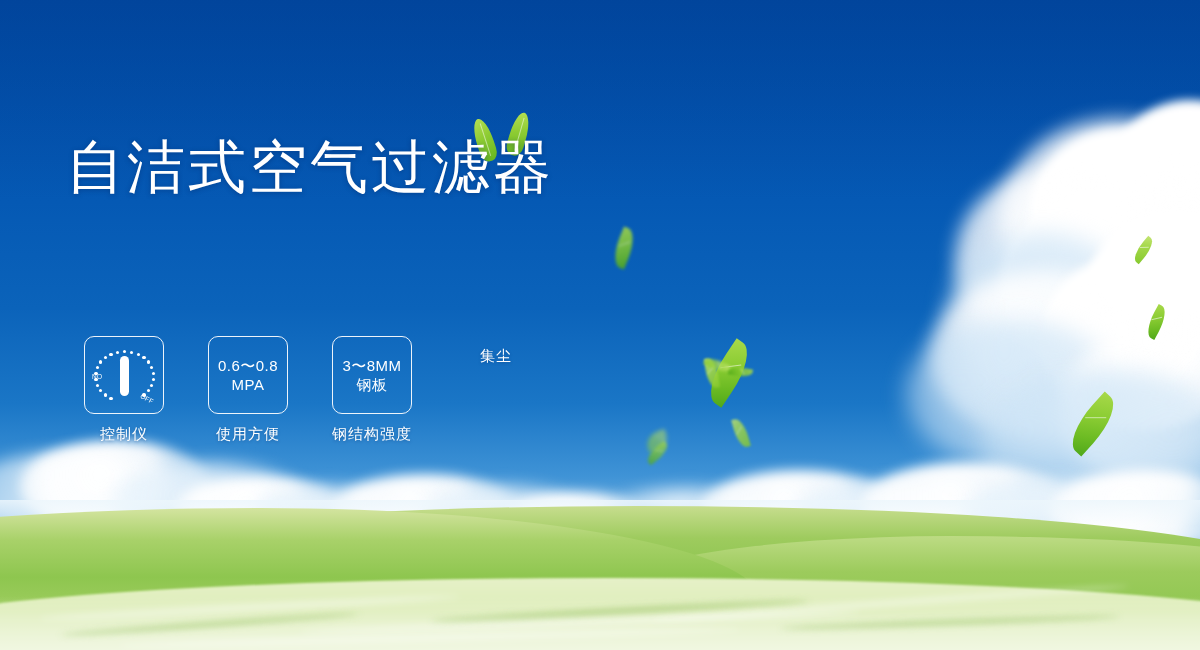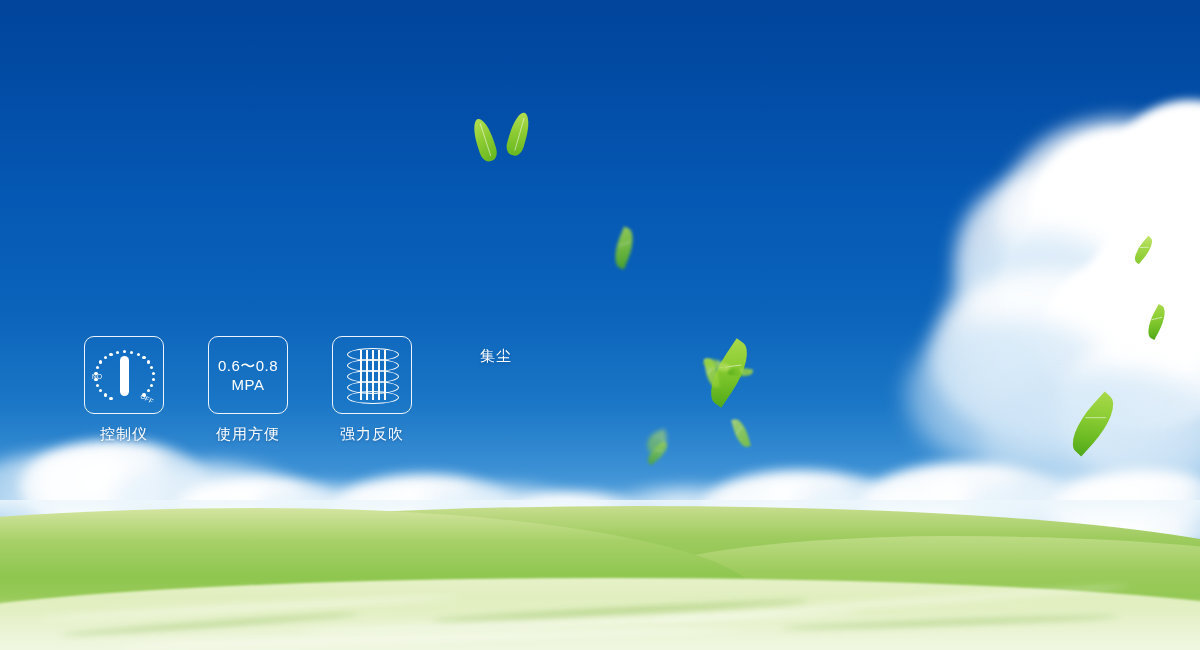--- a/index.html
+++ b/index.html
@@ -426,20 +426,21 @@
     <div class="leaf pale" style="left:735px; top:418px; width:12px; height:30px; transform:rotate(-16deg); filter:blur(1.3px); opacity:.8;"></div>
     <div class="leaf" style="left:652px; top:440px; width:11px; height:26px; transform:rotate(52deg); filter:blur(1.6px); opacity:.7;"></div>
     <div class="leaf pale" style="left:648px; top:430px; width:18px; height:22px; transform:rotate(70deg); filter:blur(2px); opacity:.55;"></div>
   </div>
 
   <div class="sprout">
     <div class="sleaf l"></div>
     <div class="sleaf r"></div>
   </div>
 
+  <div class="title">自洁式空气过滤器</div>
 
 
   <div class="features">
 
     <div class="feature">
       <div class="fbox">
         <div class="gauge">
           <div class="bar"></div>
           <div class="dot" style="left:30.0px; top:4.0px;"></div>
           <div class="dot" style="left:23.0px; top:4.6px;"></div>
@@ -471,37 +472,27 @@
     </div>
 
     <div class="feature">
       <div class="fbox">
         <div class="txt">0.6〜0.8</div>
         <div class="txt">MPA</div>
       </div>
       <div class="fcap">使用方便</div>
     </div>
 
+
     <div class="feature">
       <div class="fbox">
-        <div class="coil">
-          <div class="ring" style="top:2px;"></div>
-          <div class="ring" style="top:13px;"></div>
-          <div class="ring" style="top:24px;"></div>
-          <div class="ring" style="top:35px;"></div>
-          <div class="ring" style="top:45px;"></div>
-          <div class="stem" style="left:13px;"></div>
-          <div class="stem" style="left:19px;"></div>
-          <div class="stem" style="left:25px;"></div>
-          <div class="stem" style="left:31px;"></div>
-          <div class="stem" style="left:37px;"></div>
-        </div>
+        <div class="txt">3〜8MM</div>
+        <div class="txt">钢板</div>
       </div>
-      <div class="fcap">强力反吹</div>
+      <div class="fcap">钢结构强度</div>
     </div>
-
 
     <div class="feature">
       <div class="fcap">集尘</div>
     </div>
 
   </div>
 </div>
 
 </body></html>

